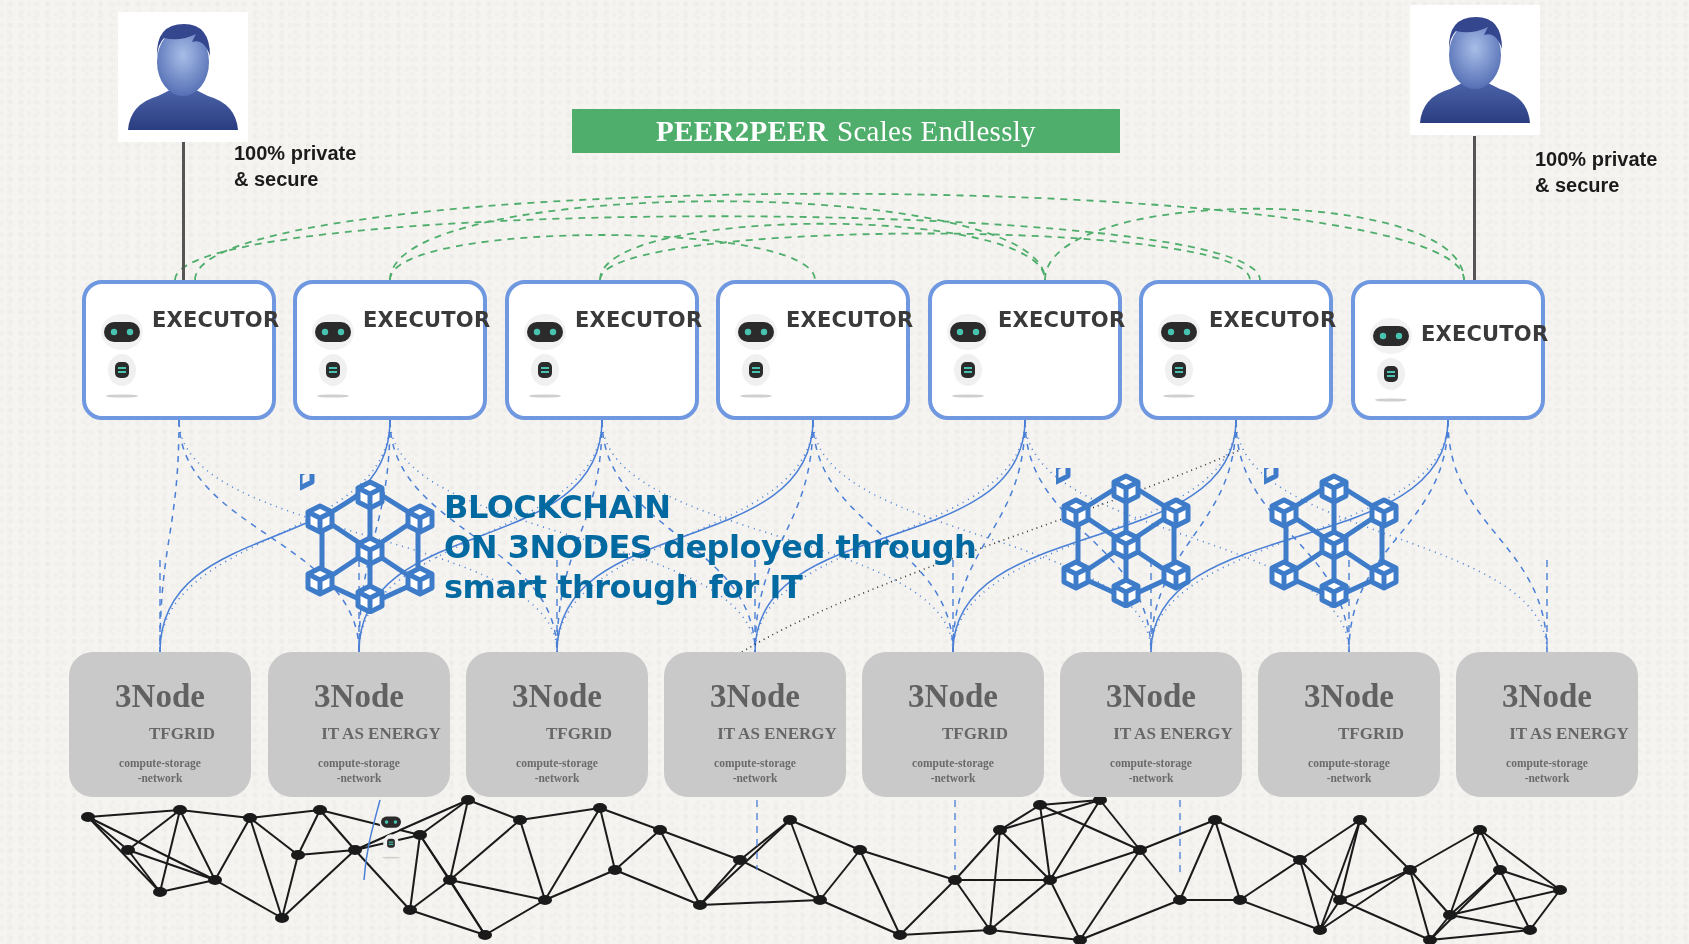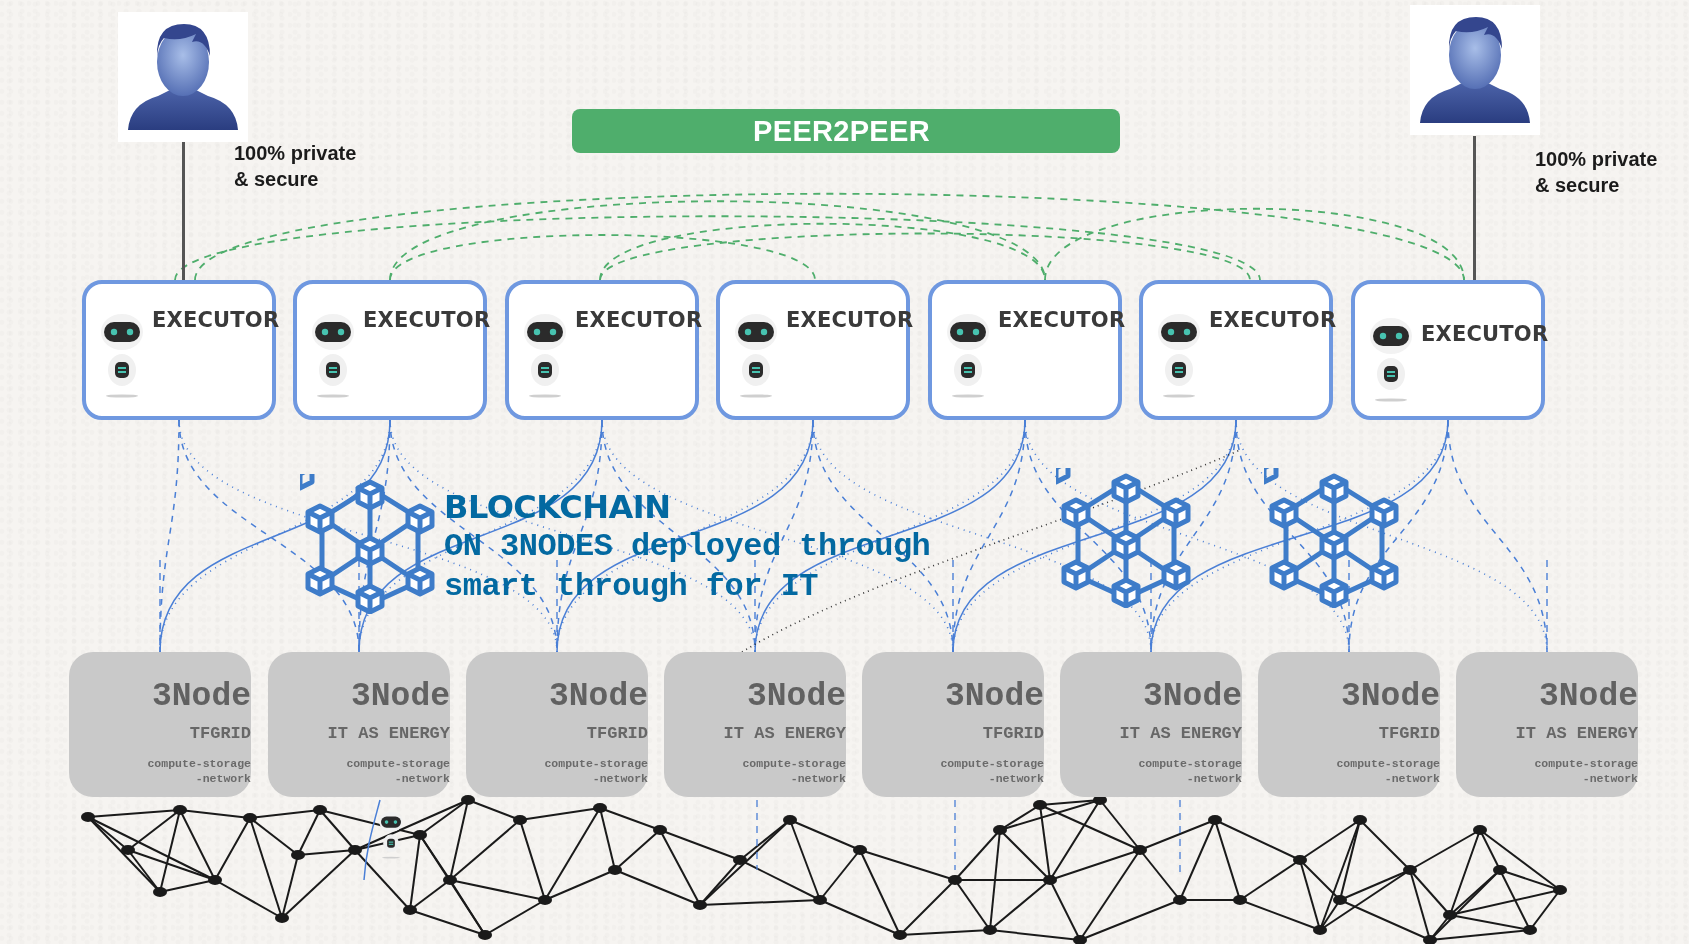--- a/index.html
+++ b/index.html
@@ -19,24 +19,24 @@
     .user svg { width: 130px; height: 130px; display: block; }
     .user-caption {
       position: absolute; font-weight: bold; font-size: 20px; line-height: 26px;
       color: #1b1b1b; white-space: nowrap; margin-left: 44px;
     }
     .user-line { position: absolute; width: 3px; background: #555; }
 
     
     .banner {
       position: absolute; left: 572px; top: 109px; width: 548px; height: 44px;
-      background: #4fae6c; border-radius: 8px; color: #fff;
+      background: #4fae6c; border-radius: 0; color: #fff;
       display: flex; align-items: center; justify-content: center;
       font-size: 29px; letter-spacing: 0.3px;
-      font-family: Liberation Sans, sans-serif;
+      font-family: Liberation Serif, serif;
     }
     .banner b { font-weight: bold; margin-right: 9px; }
 
     
     .executor {
       position: absolute; top: 280px; width: 194px; height: 140px;
       border: 4px solid #6f98e0; border-radius: 20px; background: #ffffff;
       box-sizing: border-box;
     }
     .executor .exec-label {
@@ -46,28 +46,28 @@
     .executor.last .exec-label { top: 38px; }
     .robot { position: absolute; left: 14px; top: 28px; width: 44px; height: 90px; }
     .executor.last .robot { top: 32px; }
 
     
     .bc-text {
       position: absolute; left: 444px; top: 487px; color: #0369a1;
       font-size: 32px; line-height: 40px; font-weight: bold; white-space: nowrap;
       font-family: "DejaVu Sans", sans-serif; letter-spacing: -0.5px;
     }
-    .bc-text .l2, .bc-text .l3 { font-weight: bold; font-family: Liberation Mono, monospace; }
+    .bc-text .l2, .bc-text .l3 { font-weight: bold; }
     .bc-icon { position: absolute; width: 140px; height: 140px; }
 
     
     .node {
       position: absolute; top: 652px; width: 182px; height: 145px;
-      background: #c9c9c9; border-radius: 24px; text-align: right;
-      color: #666; font-family: Liberation Mono, monospace;
+      background: #c9c9c9; border-radius: 24px; text-align: center;
+      color: #666; font-family: Liberation Serif, serif;
     }
     .node .n-title { position: absolute; left: 0; right: 0; top: 26px; font-size: 33px; font-weight: bold; color: #616161; }
     .node .n-sub { position: absolute; left: 16px; right: 0; top: 72px; font-size: 17px; font-weight: bold; color: #676767; padding-left: 28px; }
     .node .n-desc { position: absolute; left: 0; right: 0; top: 104px; font-size: 11.5px; line-height: 15px; font-weight: bold; color: #6a6a6a; }
     .node .n-desc span { display: block; }
 
     .mini-robot { position: absolute; left: 376px; top: 811px; width: 30px; height: 50px; }
   </style>
 </head>
 <body>
@@ -323,20 +323,21 @@
   </svg>
 </div>
 <div class="user-line" style="left:1473px; top:136px; height:172px;"></div>
 <div class="user-caption" style="left:1491px; top:146px;">
   <div>100% private</div>
   <div>&amp; secure</div>
 </div>
 
 <div class="banner">
   <b>PEER2PEER</b>
+  <span>Scales Endlessly</span>
 </div>
 
 <div id="executors">
     <div class="executor" style="left: 82px;">
       <svg class="robot" viewBox="0 0 44 90">
         <use href="#robot"></use>
       </svg>
       <span class="exec-label">EXECUTOR</span>
     </div>
     <div class="executor" style="left: 293px;">

